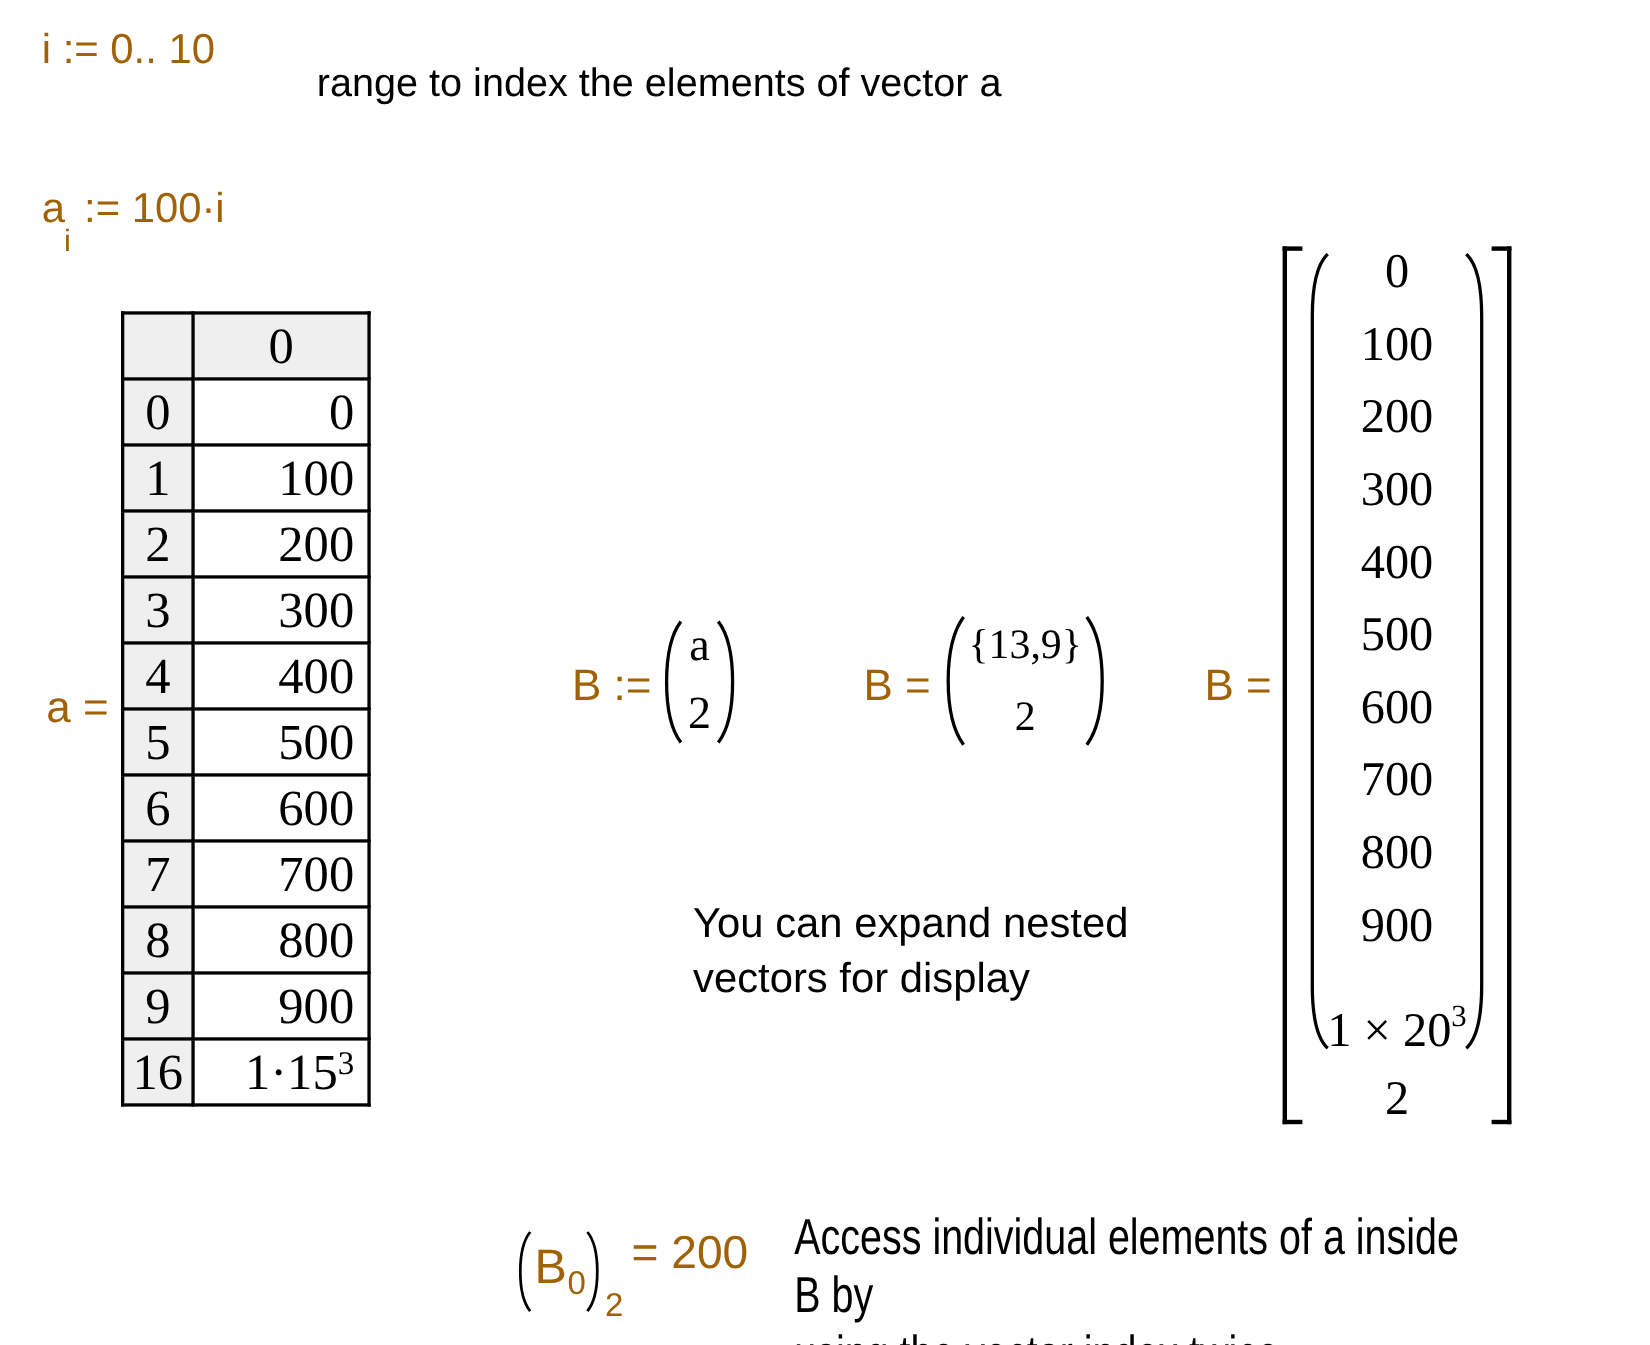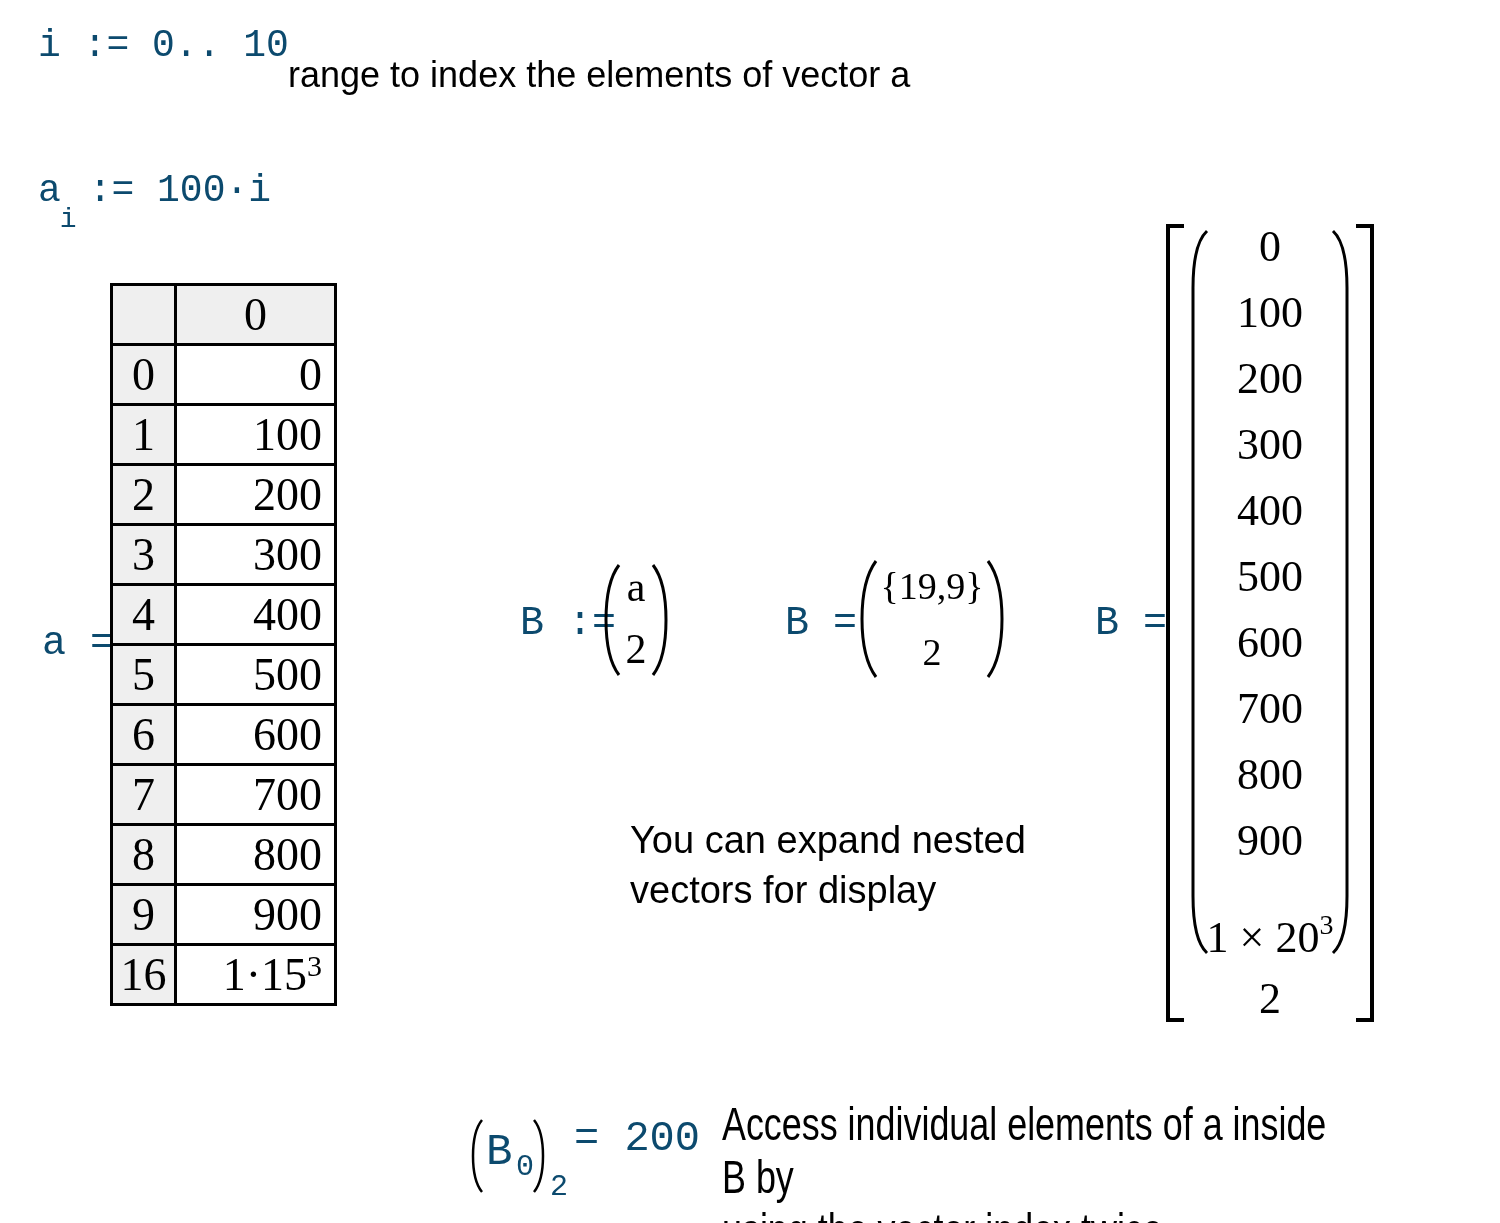--- a/index.html
+++ b/index.html
@@ -2,21 +2,21 @@
 <html><head>
 <meta charset="utf-8">
 <style>
   * { margin:0; padding:0; box-sizing:border-box; }
   html,body { background:#ffffff; }
   #canvas {
     position:relative; width:1500px; height:1223px; background:#ffffff;
     color:#000; font-family:"Liberation Serif", serif; overflow:hidden;
   }
   .abs { position:absolute; }
-  .math { font-family:Liberation Mono, monospace; color:#0c4a6e; }
+  .math { font-family:Liberation Sans, sans-serif; color:#a16207; }
   .note { font-family:"Liberation Sans", sans-serif; color:#000; white-space:pre-line; }
 
   
   table.result { position:absolute; left:110px; top:283px; border-collapse:collapse; }
   table.result td {
     border:3px solid #000; height:60px; font-size:46px;
     font-family:"Liberation Serif", serif; color:#000;
   }
   table.result td.idx { width:64px; min-width:64px; text-align:center; background:#efefef; }
   table.result td.val { width:160px; min-width:160px; text-align:right; padding-right:12px; background:#ffffff; }
@@ -119,21 +119,21 @@
   </div>
 
   <div class="abs math" style="left:785px; top:601px; font-size:40px;">B =</div>
   <div class="abs" style="left:858px; top:558px; width:148px; height:122px;">
     <svg class="abs" style="left:0; top:0;" width="20" height="122" viewBox="0 0 20 122">
       <path d="M18,3 Q4,22 4,61 Q4,100 18,119" fill="none" stroke="#000" stroke-width="3"></path>
     </svg>
     <svg class="abs" style="left:128px; top:0;" width="20" height="122" viewBox="0 0 20 122">
       <path d="M2,3 Q16,22 16,61 Q16,100 2,119" fill="none" stroke="#000" stroke-width="3"></path>
     </svg>
-    <div class="vec-el" style="left:20px; top:8px; width:108px; height:40px; line-height:40px; font-size:38px;">{19,9}</div>
+    <div class="vec-el" style="left:20px; top:8px; width:108px; height:40px; line-height:40px; font-size:38px;">{13,9}</div>
     <div class="vec-el" style="left:20px; top:74px; width:108px; height:40px; line-height:40px; font-size:38px;">2</div>
   </div>
 
   <div class="abs note" style="left:630px; top:815px; font-size:38px; line-height:50px;">You can expand nested
 vectors for display</div>
 
   <div class="abs math" style="left:1095px; top:601px; font-size:40px;">B =</div>
 
   <div class="bracket-l"></div>
   <div class="bracket-r"></div>

